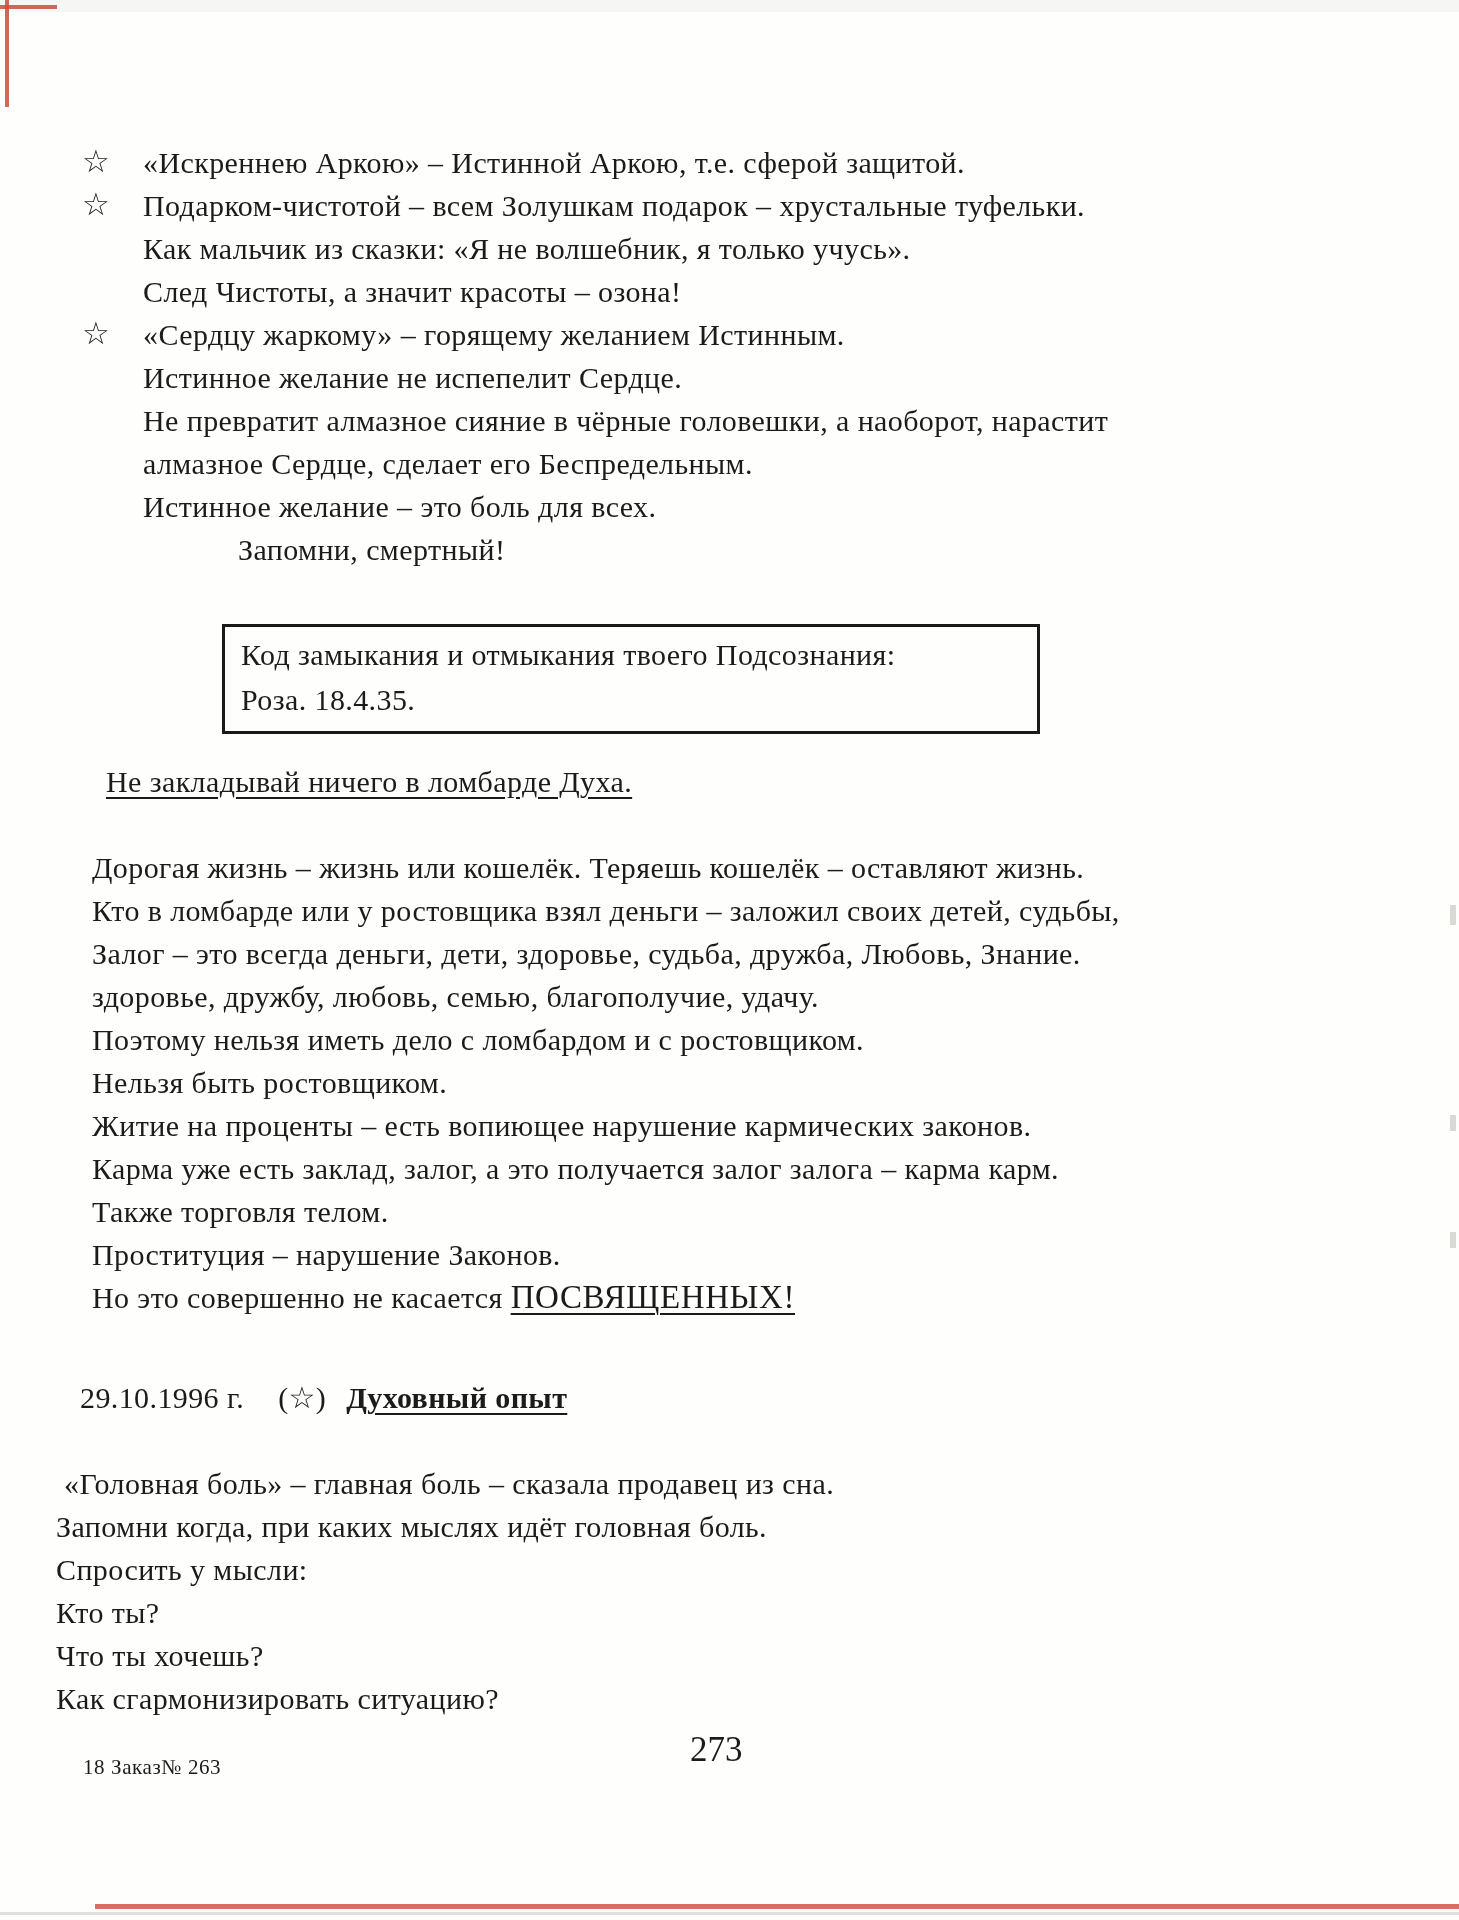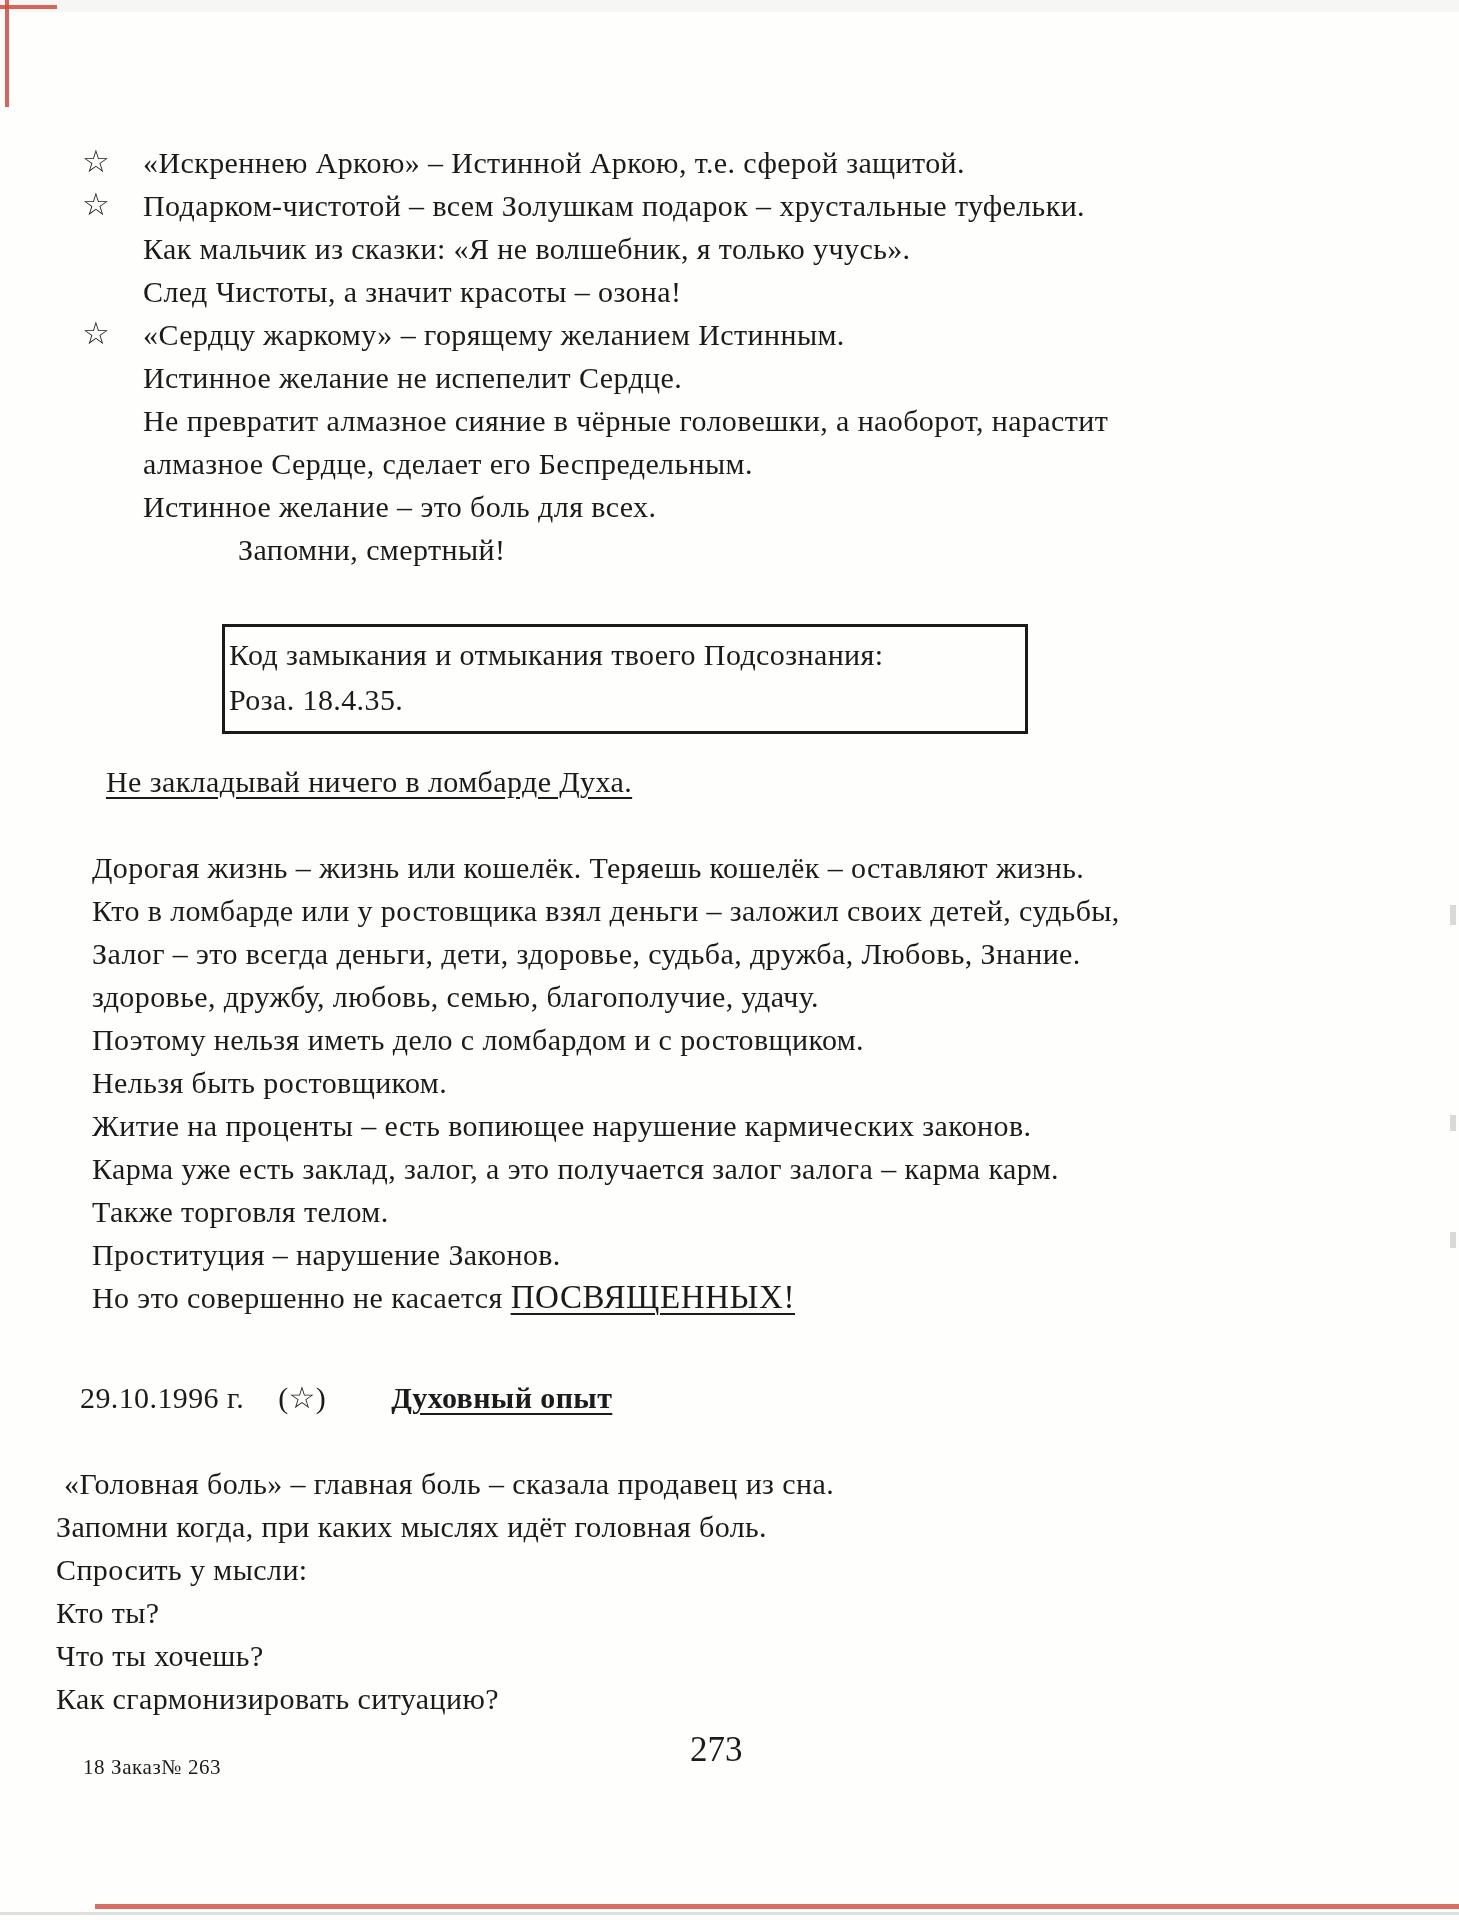--- a/index.html
+++ b/index.html
@@ -19,36 +19,36 @@
   .gray-bottom { position:absolute; left:0; top:1912px; width:100%; height:3px; background:#dfdfdd; }
   .edge-tick { position:absolute; width:6px; background:#d9d9d6; }
 
   
   .bullets { position:absolute; top:141px; left:0; right:0; }
   .bullet-line { position:relative; padding-left:143px; }
   .bullet-line .star { position:absolute; left:82px; top:-1px; font-size:31px; }
   .indent-deep { padding-left:238px !important; }
 
   
-  .code-box { position:absolute; left:222px; top:624px; width:786px; border:3px solid #1a1a1a; padding:5px 10px 9px 4px; background:#fefefd; }
+  .code-box { position:absolute; left:222px; top:624px; width:786px; border:3px solid #1a1a1a; padding:5px 10px 9px 16px; background:#fefefd; }
   .code-box .line { line-height:45px; }
 
   
   .heading { position:absolute; left:106px; top:760px; }
   .underlined { text-decoration:underline; text-underline-offset:5px; text-decoration-thickness:2px; }
 
   
   .paragraph { position:absolute; left:0; top:846px; right:0; }
   .paragraph .line { padding-left:92px; }
   .emph { font-size:33px; letter-spacing:0.6px; }
 
   
   .entry { position:absolute; left:0; top:1376px; padding-left:80px; white-space:nowrap; font-size:30px; line-height:43px; letter-spacing:0.4px; }
   .entry .marker { margin-left:34px; margin-right:20px; }
-  .entry .title { font-weight:bold;margin-left:45px; }
+  .entry .title { font-weight:bold; }
 
   
   .experience { position:absolute; left:0; top:1462px; right:0; }
   .experience .line { padding-left:56px; }
   .experience .line-first { padding-left:64px; }
 
   
   .footer-left { position:absolute; left:83px; top:1755px; font-size:21px; letter-spacing:0.6px; white-space:nowrap; }
   .page-num { position:absolute; left:690px; top:1730px; font-size:35px; }
 </style>

